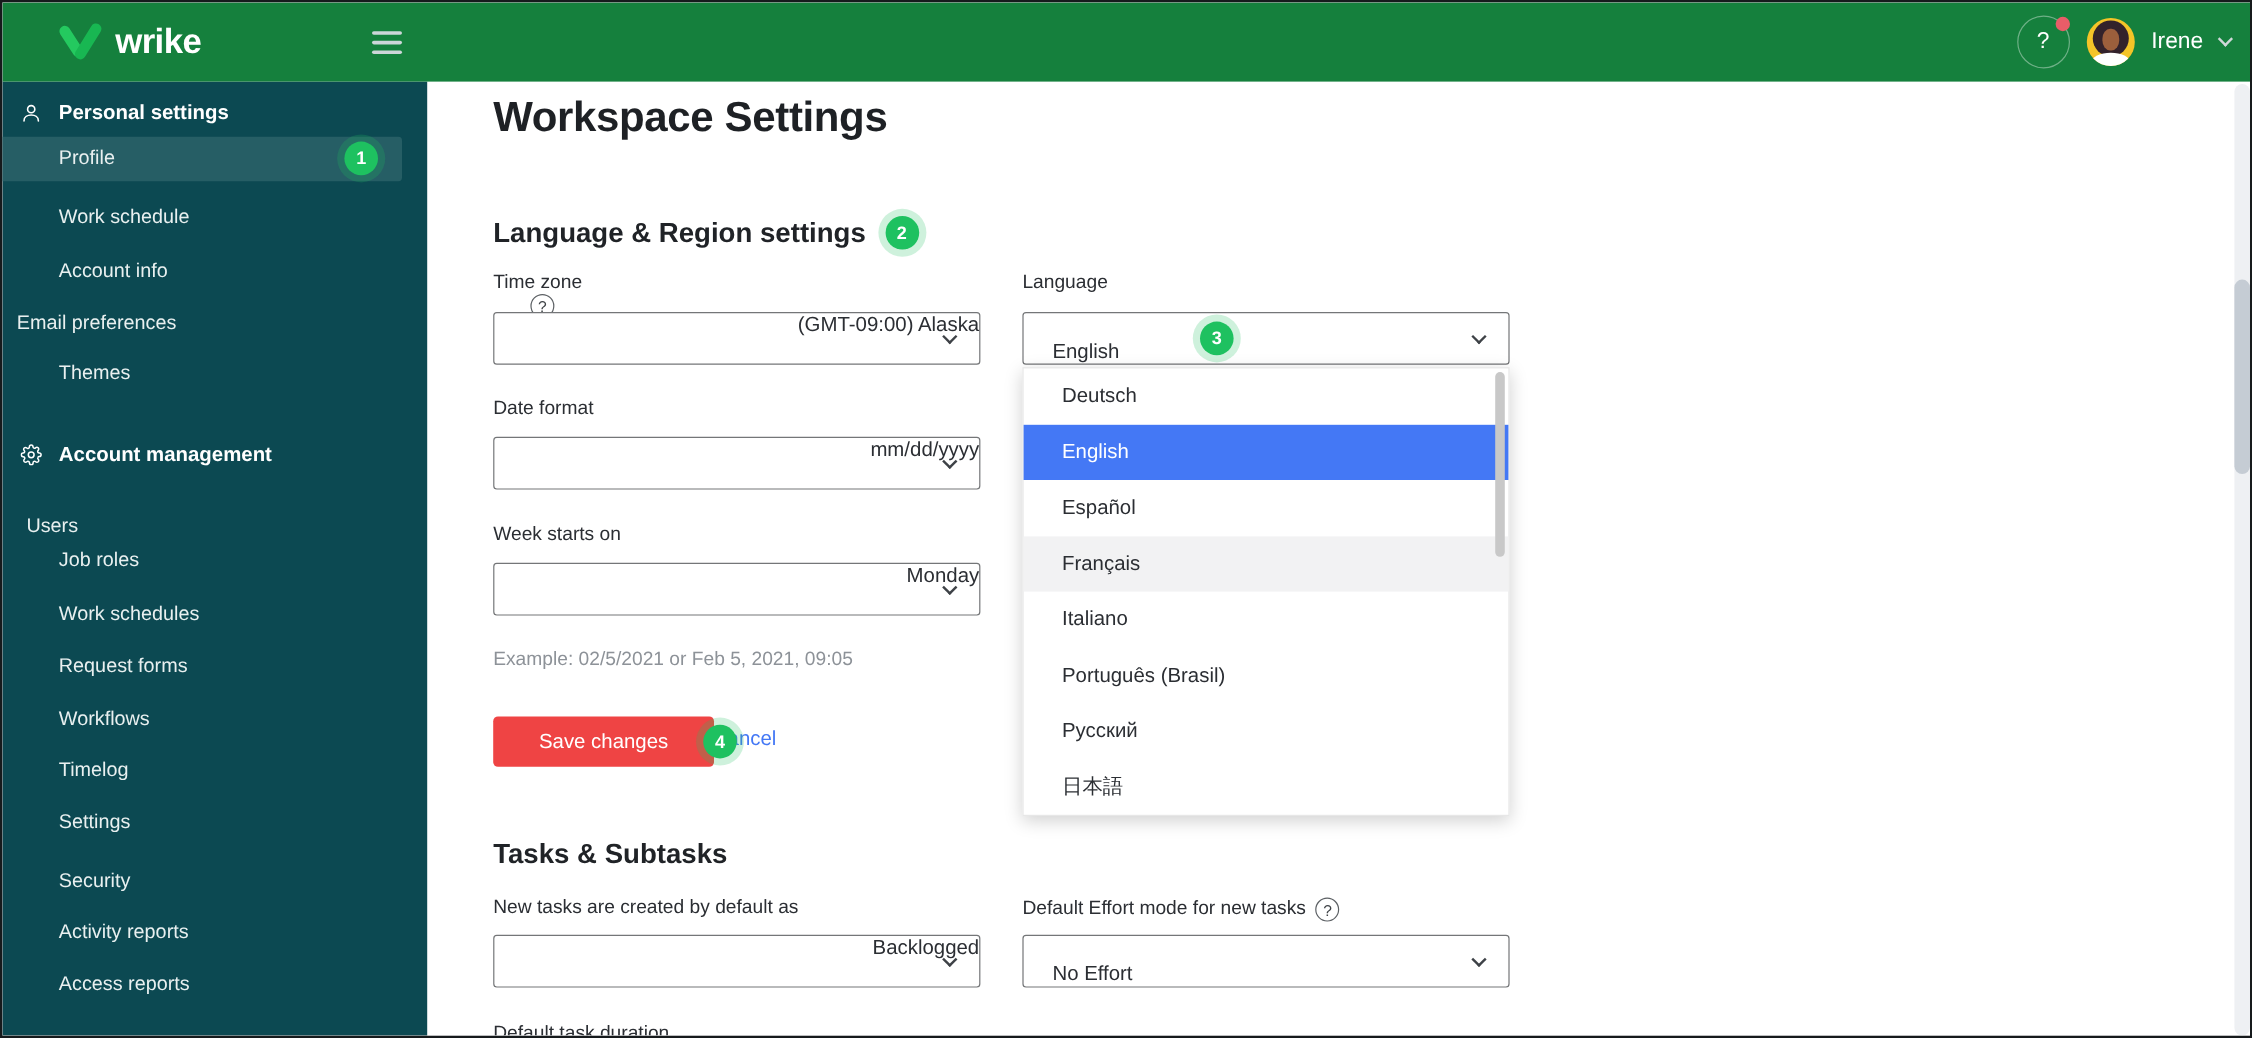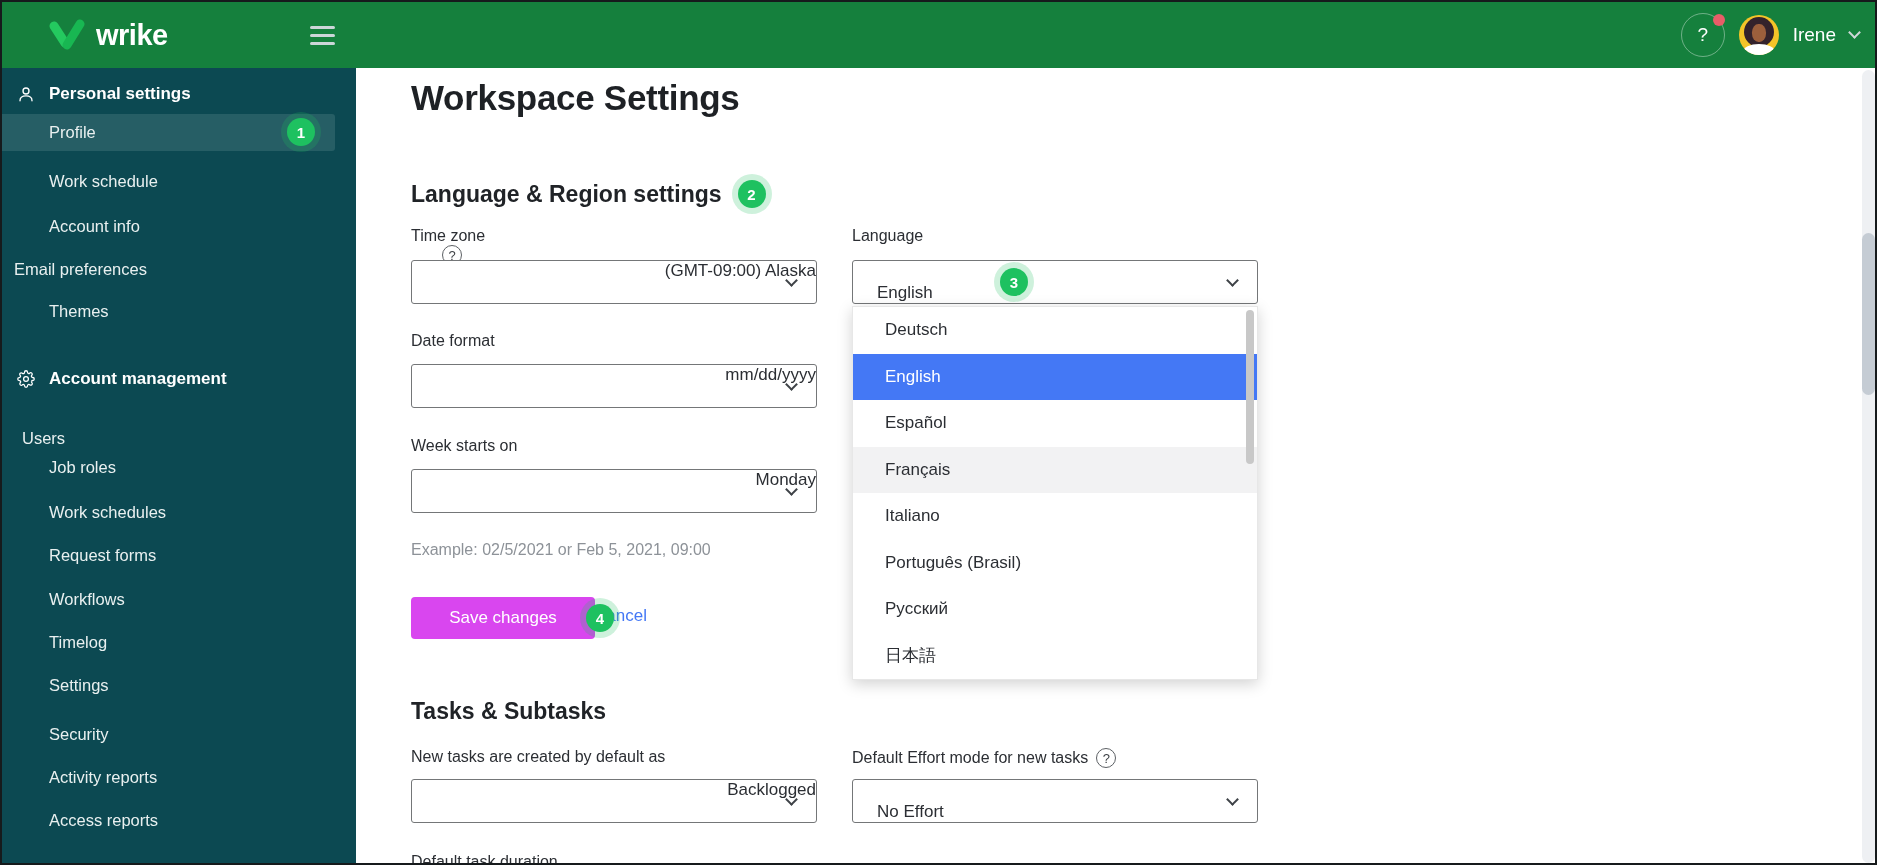--- a/index.html
+++ b/index.html
@@ -56,21 +56,21 @@
             display:flex; align-items:flex-end; padding-left:24px; font-size:17px; color:#2b2e33; cursor:pointer; }
   .select .chev { position:absolute; right:20px; top:15px; width:9px; height:9px; border-right:2px solid #3e4247;
                   border-bottom:2px solid #3e4247; transform:rotate(45deg); }
   .col-l { left:55px;flex-direction:column; } .col-r { left:496px; }
 
   .lbl-row1 { top:159px; } .sel-row1 { top:192px; }
   .lbl-date { top:264px; } .sel-date { top:296px; }
   .lbl-week { top:369px; } .sel-week { top:401px; }
   .example { position:absolute; left:55px; top:473px; font-size:16px; color:#8d9298; }
 
-  .save-btn { position:absolute; left:55px; top:529px; width:184px; height:42px; background:#d946ef; color:#ffffff;
+  .save-btn { position:absolute; left:55px; top:529px; width:184px; height:42px; background:#ef4444; color:#ffffff;
               font-size:17px; border:none; border-radius:4px; cursor:pointer; font-family:inherit; }
   .cancel-link { position:absolute; left:238px; top:538px; font-size:17px; color:#4478f5; cursor:pointer; z-index:1; }
   .badge-4 { position:absolute; left:230px; top:536px; z-index:2; }
   .badge-3 { position:absolute; left:147px; top:7px; }
 
   
   .lang-list { position:absolute; left:496px; top:238px; width:406px; background:#ffffff; z-index:10;
                border:1px solid #e7e7e7; box-shadow:0 4px 14px rgba(0,0,0,0.18); }
   .lang-row { height:46.5px; display:flex; align-items:center; padding-left:32px; font-size:17px; color:#2b2e33; cursor:pointer; }
   .lang-row.selected { background:#4478f5; color:#ffffff; }
@@ -236,21 +236,21 @@
     </div>
 
     <div class="field-label col-l lbl-week">
       <span>Week starts on</span>
     </div>
     <div class="select col-l sel-week">
       <span>Monday</span>
       <span class="chev"></span>
     </div>
 
-    <div class="example">Example: 02/5/2021 or Feb 5, 2021, 09:00</div>
+    <div class="example">Example: 02/5/2021 or Feb 5, 2021, 09:05</div>
 
     <button class="save-btn">Save changes</button>
     <span class="cancel-link">Cancel</span>
     <div class="badge-4">
       <div class="num-badge">4</div>
     </div>
 
     <div class="heading-row hr2">
       <span class="section-heading">Tasks &amp; Subtasks</span>
     </div>

